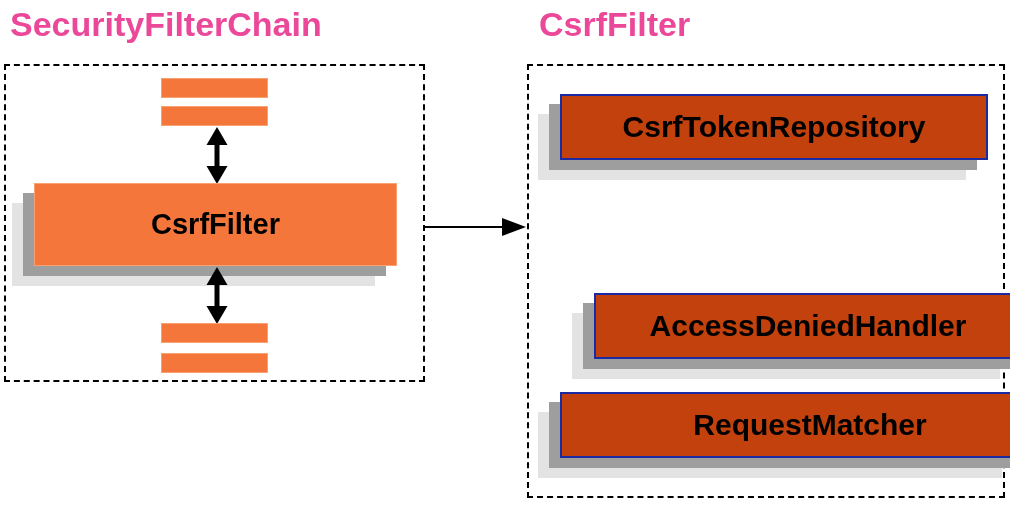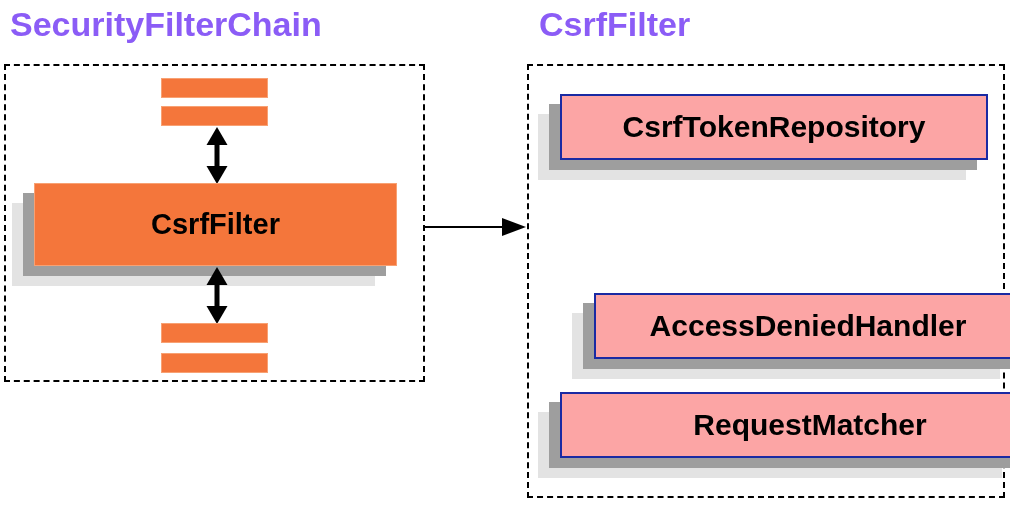--- a/index.html
+++ b/index.html
@@ -12,21 +12,21 @@
     position: relative;
     width: 1010px;
     height: 505px;
     background: #ffffff;
     overflow: hidden;
   }
   .title {
     position: absolute;
     font-size: 34px;
     font-weight: bold;
-    color: #8b5cf6;
+    color: #ec4899;
     white-space: nowrap;
     line-height: 1.1;
   }
   .title-left  { left: 10px;  top: 6px; }
   .title-right { left: 539px; top: 6px; }
 
   .dashed-box {
     position: absolute;
     border: 2px dashed #000000;
     background: transparent;
@@ -62,21 +62,21 @@
     font-size: 29px;
     font-weight: bold;
     color: #000000;
   }
 
   .component {
     position: absolute;
     left: 31px;
     width: 424px;
     height: 62px;
-    background: #fca5a5;
+    background: #c2410c;
     border: 2px solid #1A2AA3;
     box-shadow: -11px 10px 0 #9E9E9E, -22px 20px 0 #E3E3E3;
     display: flex;
     align-items: center;
     justify-content: center;
     font-size: 30px;
     font-weight: bold;
     color: #000000;
     white-space: nowrap;
   }

